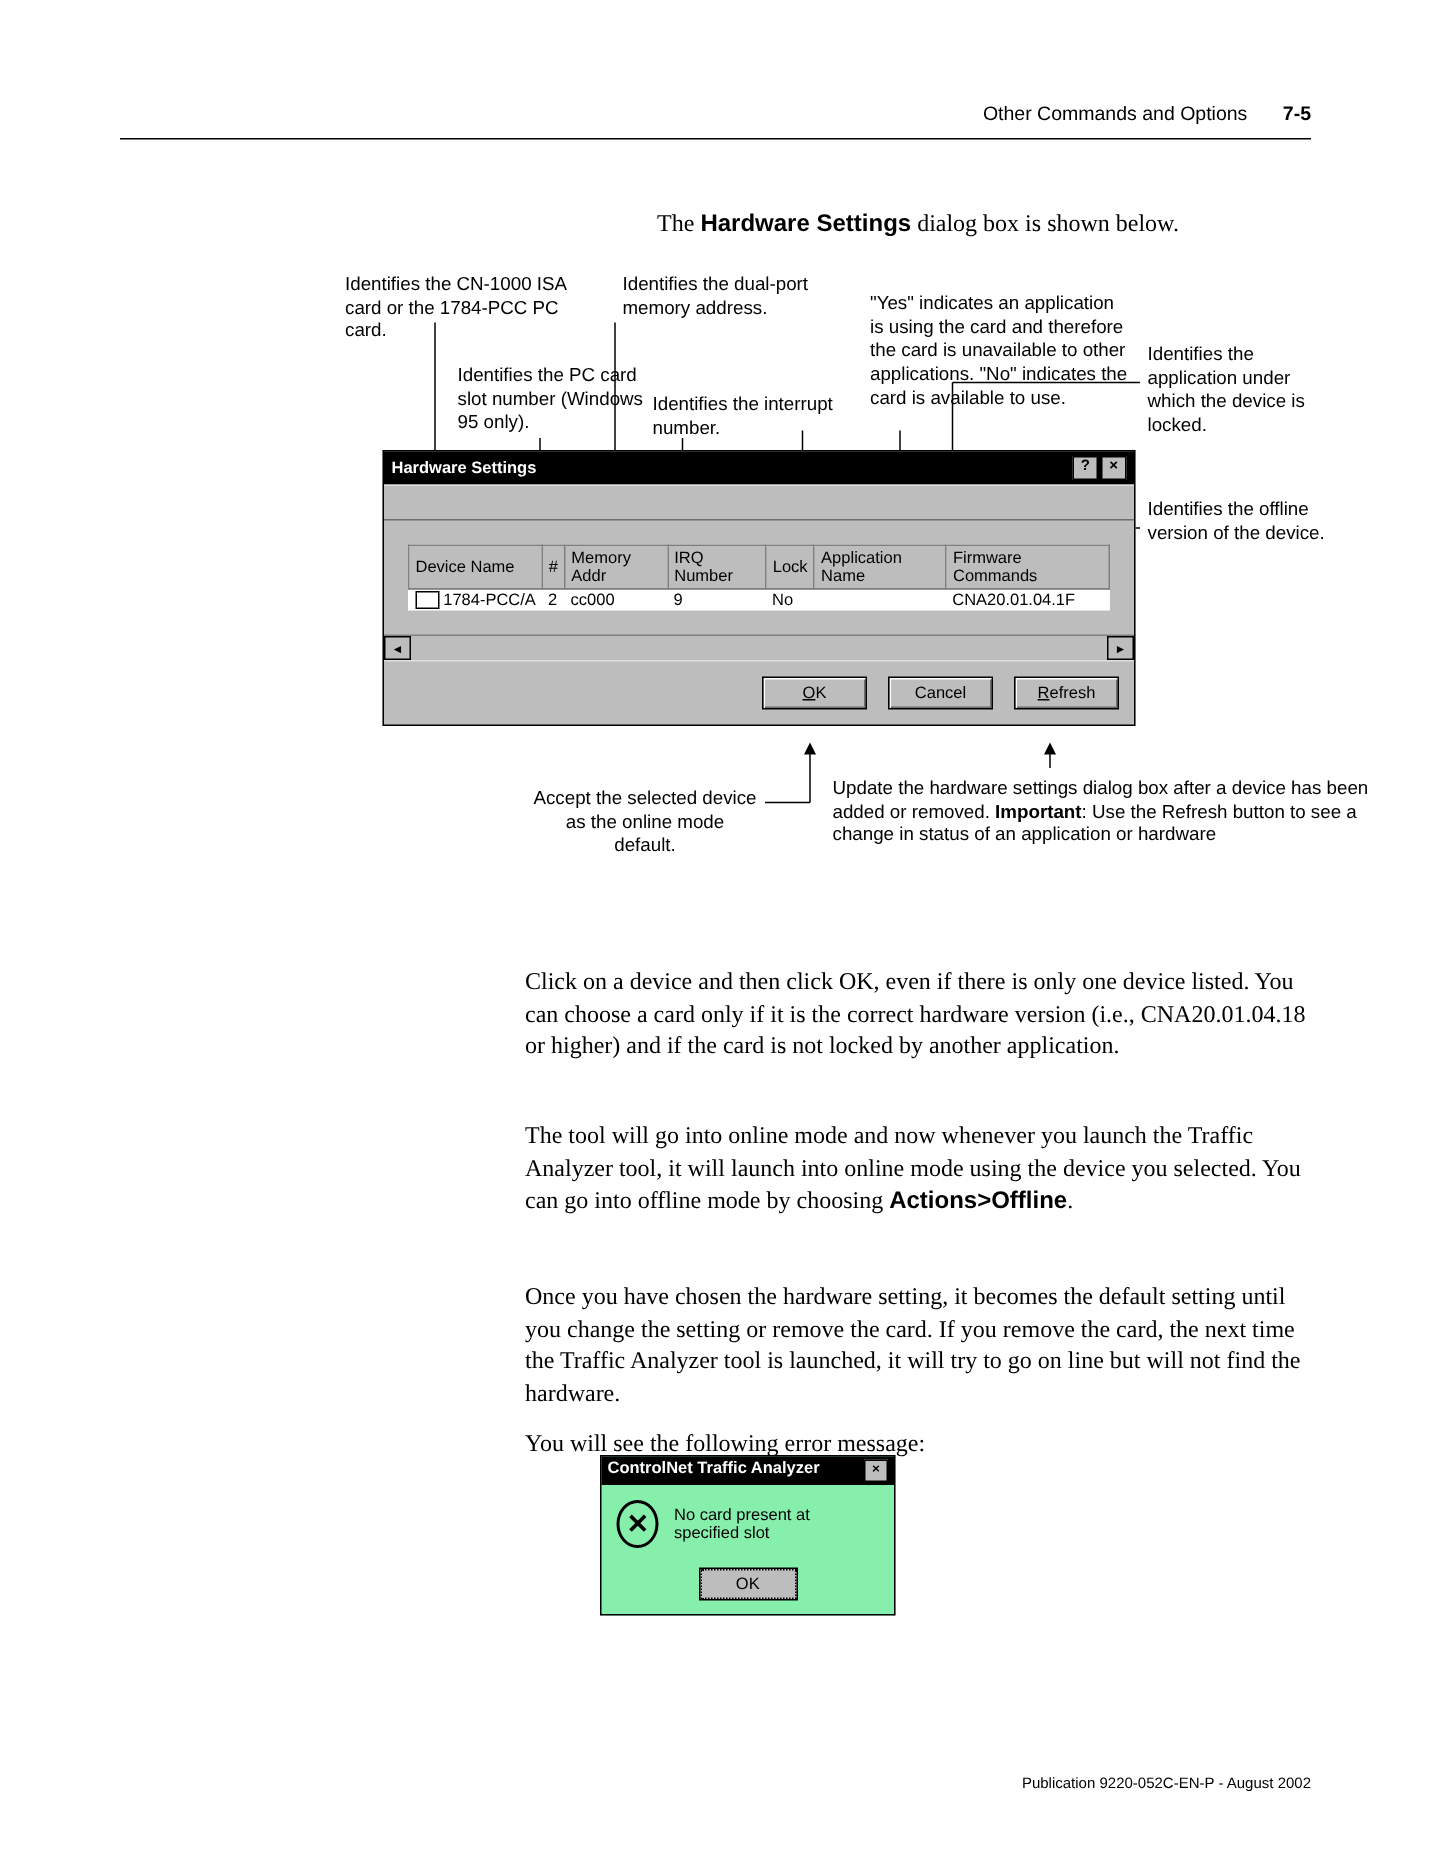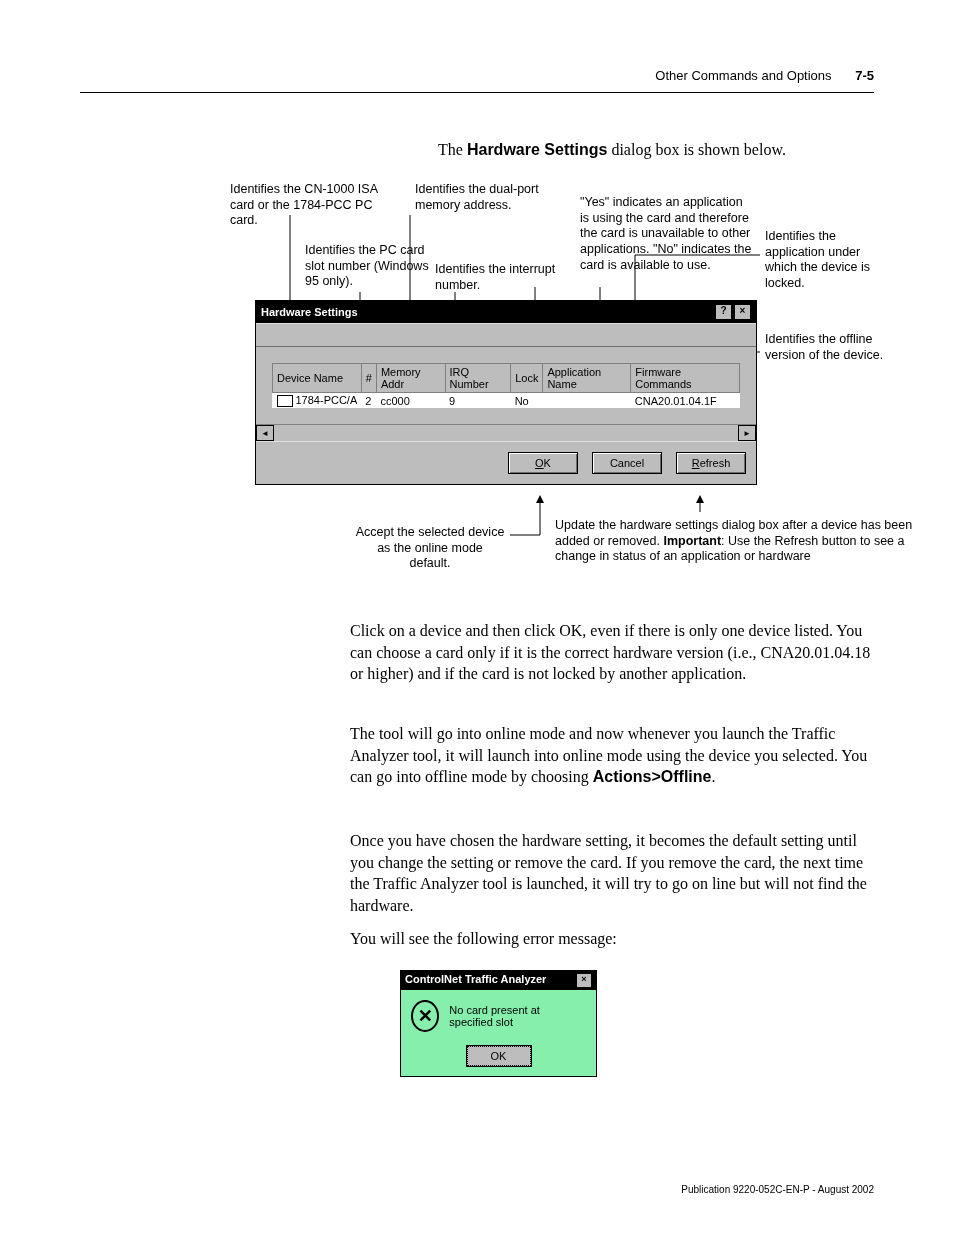--- a/index.html
+++ b/index.html
@@ -123,21 +123,21 @@
     background:#bdbdbd;
     border:1px solid #000;
     box-shadow: inset 1px 1px #fff, inset -1px -1px #6e6e6e;
     font-family: "MS Sans Serif", Tahoma, Arial, sans-serif; font-size:11px;
   }
   .hw-buttons button u { text-decoration: underline; }
   .dev-icon { display:inline-block; width:14px; height:10px; border:1px solid currentColor; margin-right:3px; vertical-align:middle;}
   .dev-icon.b::after{content:"✕"; font-size:8px; position:relative; top:-2px; left:1px;}
 
   
-  .para { position:absolute; left:350px; right:80px; font-size:16px; line-height:1.35; }
+  .para { position:absolute; left:350px; right:80px; font-size:16px; line-height:1.35;margin-top:24px; }
   .p1 { top: 620px; }
   .p2 { top: 723px; }
   .p2 b.ao { font-family: Arial, Helvetica, sans-serif; font-weight:bold;}
   .p3 { top: 830px; }
   .p4 { top: 928px; }
 
   
   .err {
     position:absolute; left:400px; top: 970px;
     width:195px;

